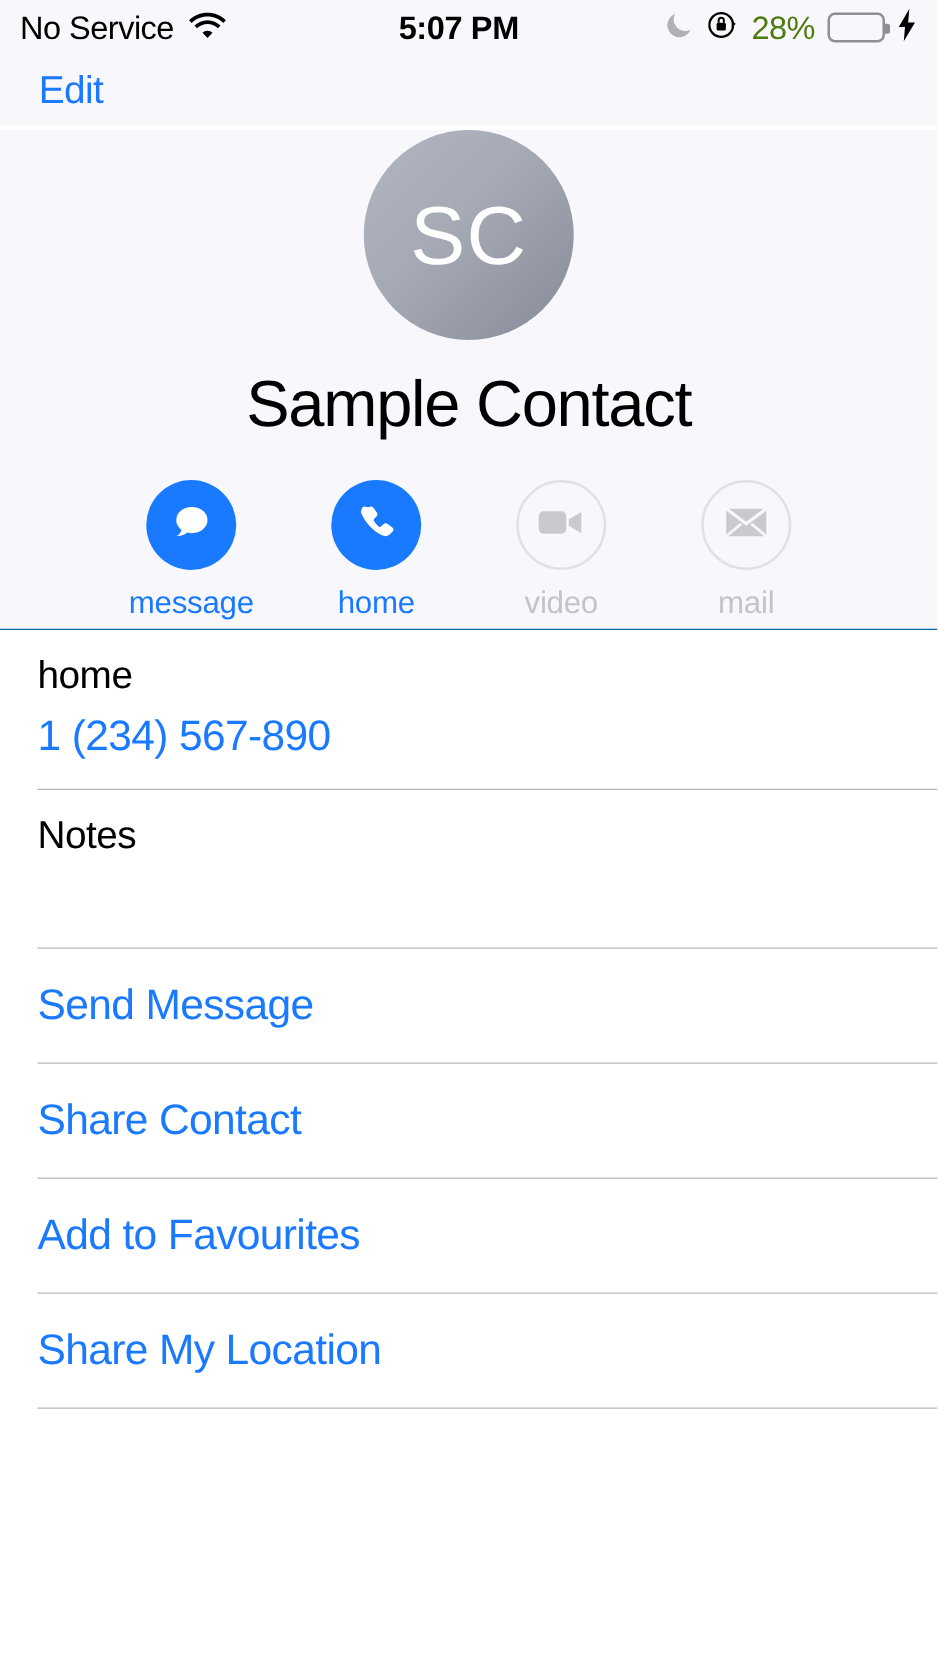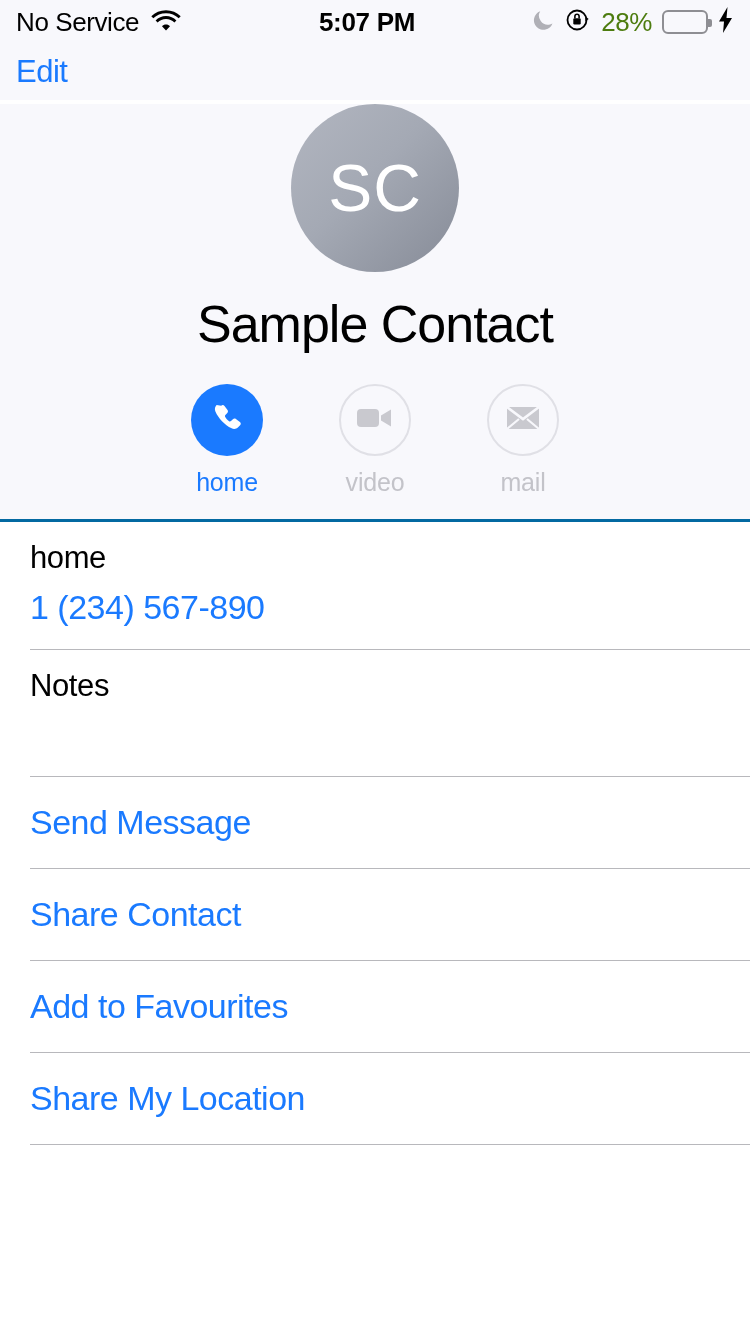--- a/index.html
+++ b/index.html
@@ -104,27 +104,28 @@
   }
   .nav-back-label {
     font-size: 31px;
     letter-spacing: -0.5px;
   }
   .nav-edit {
     font-size: 31px;
     color: #1a7aff;
     letter-spacing: -0.5px;
     cursor: pointer;
+    margin-left: 15px;
   }
 
   
   .contact-header {
     background: #f8f8fc;
-    padding-bottom: 22px;
-    border-bottom: 3px solid #0369a1;
+    padding-bottom: 6px;
+    border-bottom: 1px solid #0369a1;
   }
   .avatar-wrap {
     display: flex;
     justify-content: center;
     margin-top: 4px;
   }
   .avatar {
     width: 168px;
     height: 168px;
     border-radius: 50%;
@@ -275,20 +276,31 @@
     <div class="avatar-wrap">
       <div class="avatar">
         <span class="avatar-initials">SC</span>
       </div>
     </div>
 
     <div class="contact-name">Sample Contact</div>
 
     <div class="action-row">
 
+      <div class="action-btn">
+        <div class="action-circle enabled">
+          <span>
+            <svg width="36" height="36" viewBox="0 0 36 36">
+              <ellipse cx="18.5" cy="16" rx="12.5" ry="10.5" fill="#fff"></ellipse>
+              <path d="M10.5 22.5c-0.5 3.2-2.2 5.2-4.3 6.3 3.2 0.3 6.6-0.9 8.6-2.8z" fill="#fff"></path>
+            </svg>
+          </span>
+        </div>
+        <div class="action-label enabled">message</div>
+      </div>
 
       <div class="action-btn">
         <div class="action-circle enabled">
           <span>
             <svg width="36" height="36" viewBox="0 0 36 36">
               <path d="M12.2 5.8c1.0-1.0 2.5-0.9 3.3 0.2l3.0 4.0c0.7 0.9 0.6 2.2-0.2 3.0l-1.9 1.9c-0.5 0.5-0.6 1.2-0.3 1.8 0.9 1.7 2.3 3.4 4.0 4.6 0.6 0.4 1.4 0.3 1.9-0.2l1.9-1.9c0.8-0.8 2.1-0.9 3.0-0.2l4.0 3.0c1.1 0.8 1.2 2.3 0.2 3.3l-2.0 2.0c-1.7 1.7-4.3 2.1-6.5 1.0-3.6-1.8-6.8-4.2-9.6-7.1-2.8-2.9-5.0-6.1-6.6-9.7-1.0-2.2-0.5-4.7 1.2-6.4z" fill="#fff"></path>
             </svg>
           </span>
         </div>
         <div class="action-label enabled">home</div>

